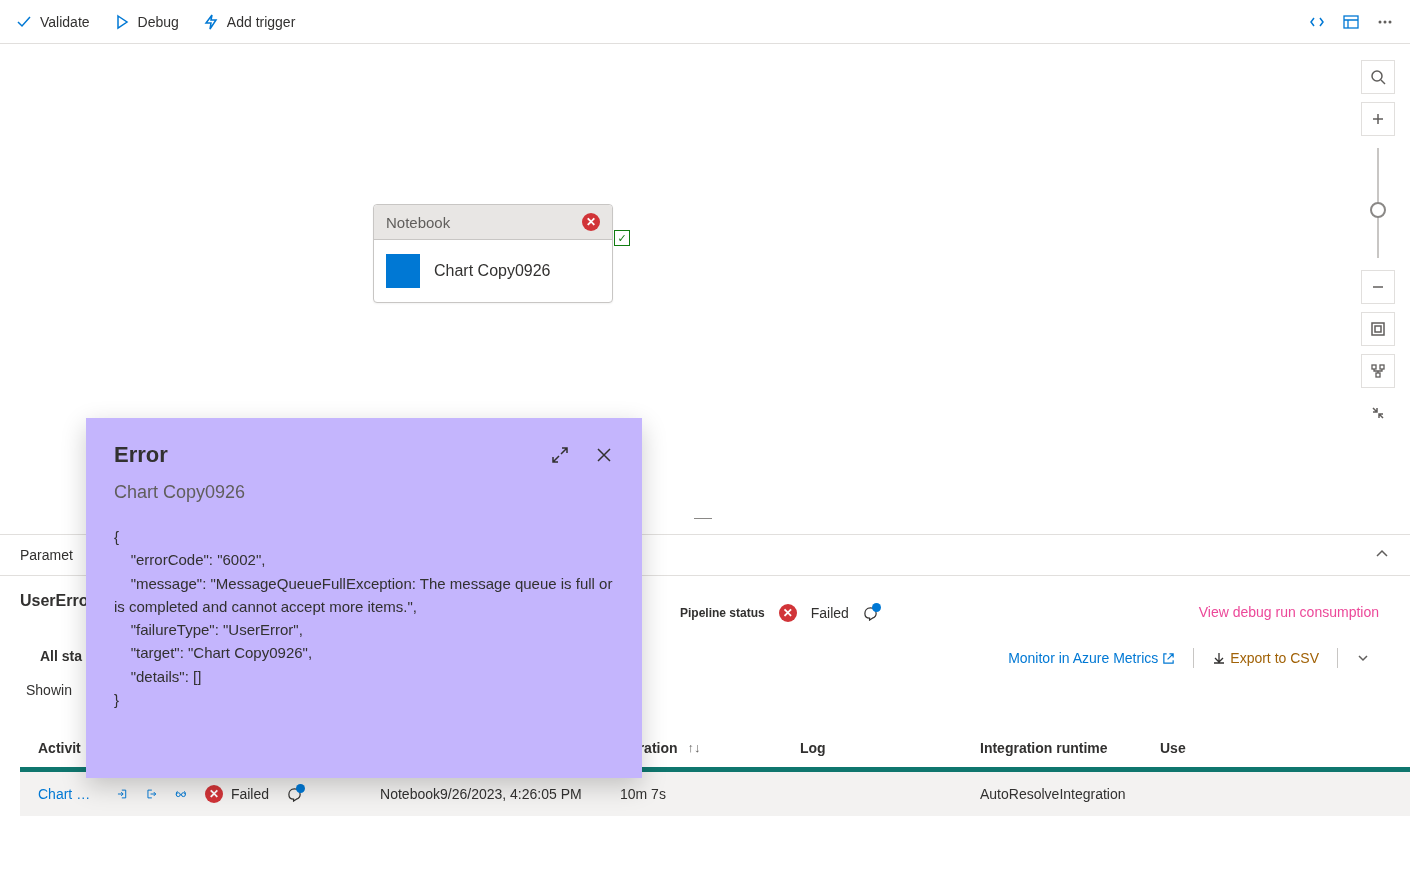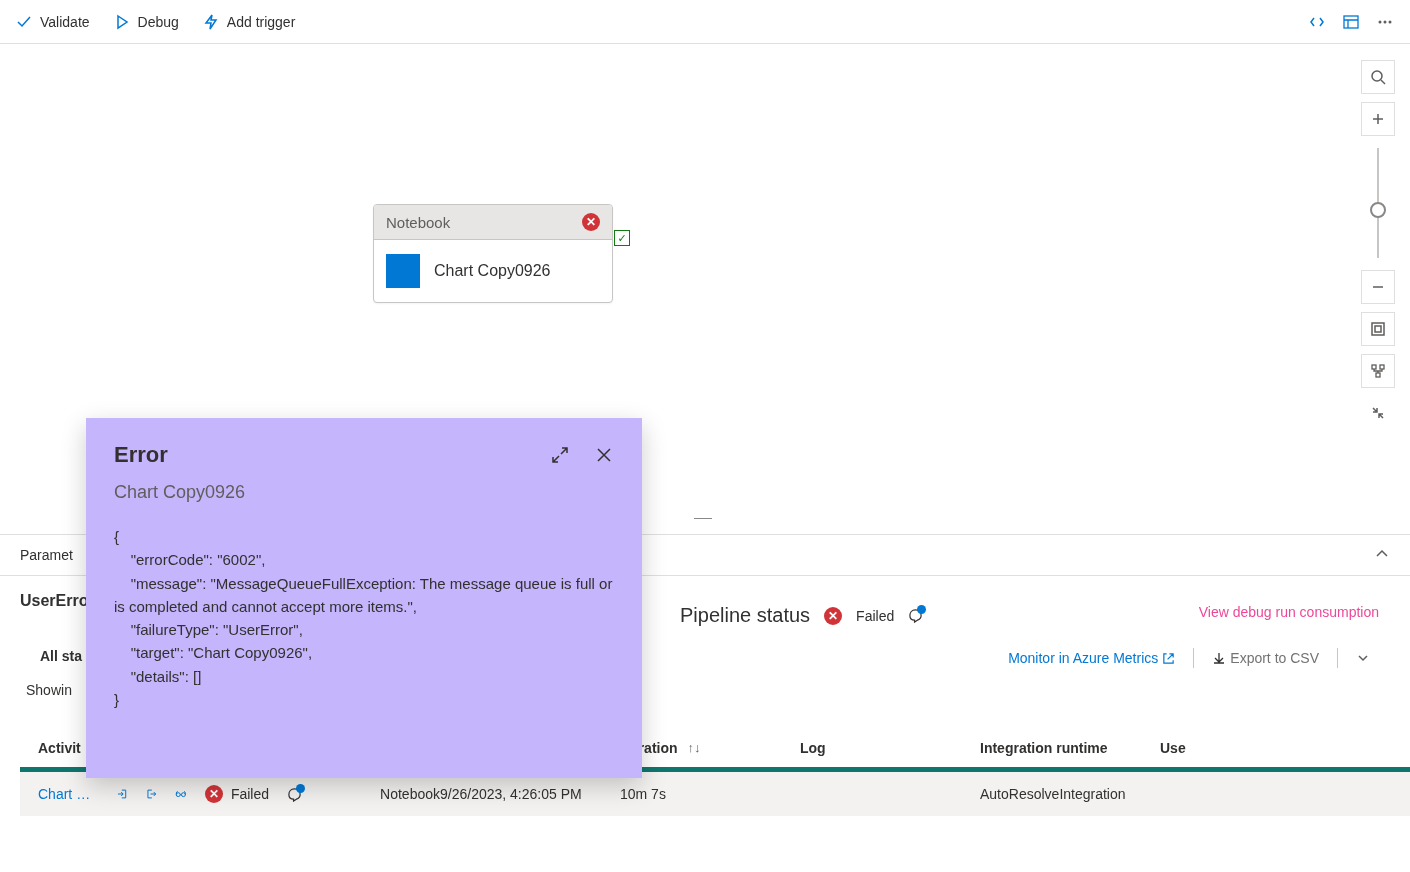--- a/index.html
+++ b/index.html
@@ -34,21 +34,21 @@
 
   
   .resize-handle { position:absolute; left:694px; top:518px; width:18px; height:4px; border-top:1px solid #8a8886;}
   .panel-tabs { position:absolute; top: 534px; left:0; right:0; height: 42px; border-top:1px solid #e1dfdd; border-bottom:1px solid #e1dfdd; padding:0 20px; display:flex; align-items:center; }
   .panel-collapse { margin-left:auto; }
 
   
   .output-panel { position:absolute; top: 576px; left:0; right:0; bottom:0; padding: 16px 20px 0; }
   .output-title { font-weight: 600; font-size:16px; }
   .pipeline-status-block { position:absolute; left:680px; top:28px; display:flex; align-items:center; gap:14px;}
-  .status-label { font-weight:400; font-size:20px;}
+  .status-label { font-weight:700; font-size:12px;}
   .debug-link { position:absolute; right:31px; top:28px; color:#ec4899; cursor:pointer;}
   .sub-links { position:absolute; right:40px; top:72px; display:flex; align-items:center; gap:18px;}
   .sub-links .link { color:#0078d4; cursor:pointer; display:inline-flex; align-items:center; gap:4px;}
   .divider { width:1px; height:20px; background:#c8c6c4;}
 
   .filter-bar { margin-top: 38px; padding-left: 20px;}
   .showing { margin-top: 18px; padding-left:6px;}
 
   
   .results-table { position:absolute; left:20px; right:0; bottom:56px; }
@@ -201,21 +201,21 @@
   <span class="debug-link">View debug run consumption</span>
 
   <div class="sub-links">
     <span class="link">
       <span>Monitor in Azure Metrics</span>
       <svg width="13" height="13" viewBox="0 0 14 14" fill="none" stroke="#0078d4" stroke-width="1.3">
           <path d="M5 2 H2 V12 H12 V9 M8 2 H12 V6 M12 2 L6 8"></path>
         </svg>
     </span>
     <span class="divider"></span>
-    <span class="link" style="color:#737373">
+    <span class="link" style="color:#a16207">
       <svg width="14" height="14" viewBox="0 0 14 14" fill="none" stroke="#323130" stroke-width="1.3">
           <path d="M7 2 V10 M3 7 L7 11 L11 7 M2 12 H12"></path>
         </svg>
       <span>Export to CSV</span>
     </span>
     <span class="divider"></span>
     <svg width="14" height="14" viewBox="0 0 14 14" fill="none" stroke="#605e5c" stroke-width="1.5">
         <path d="M3 5 L7 9 L11 5"></path>
       </svg>
   </div>

